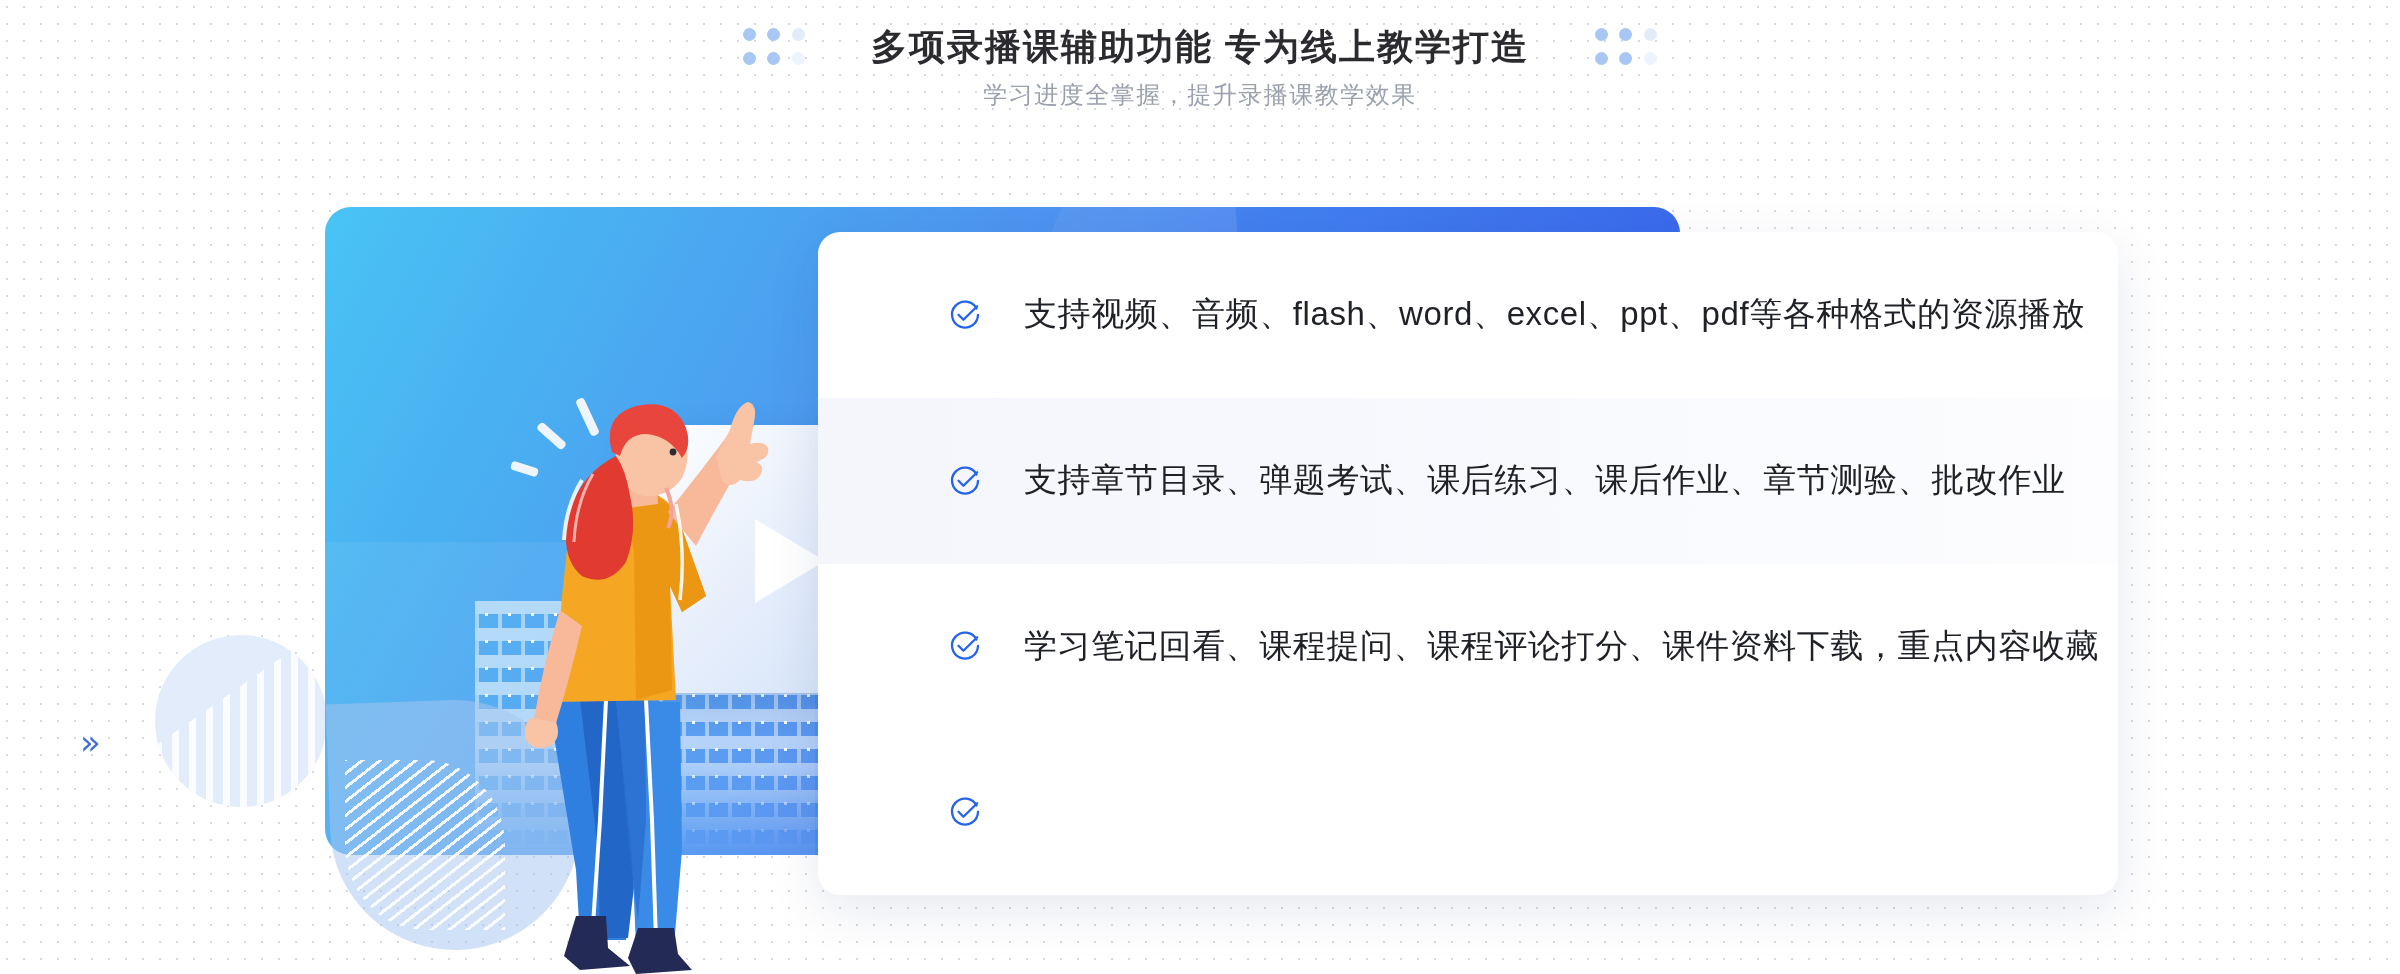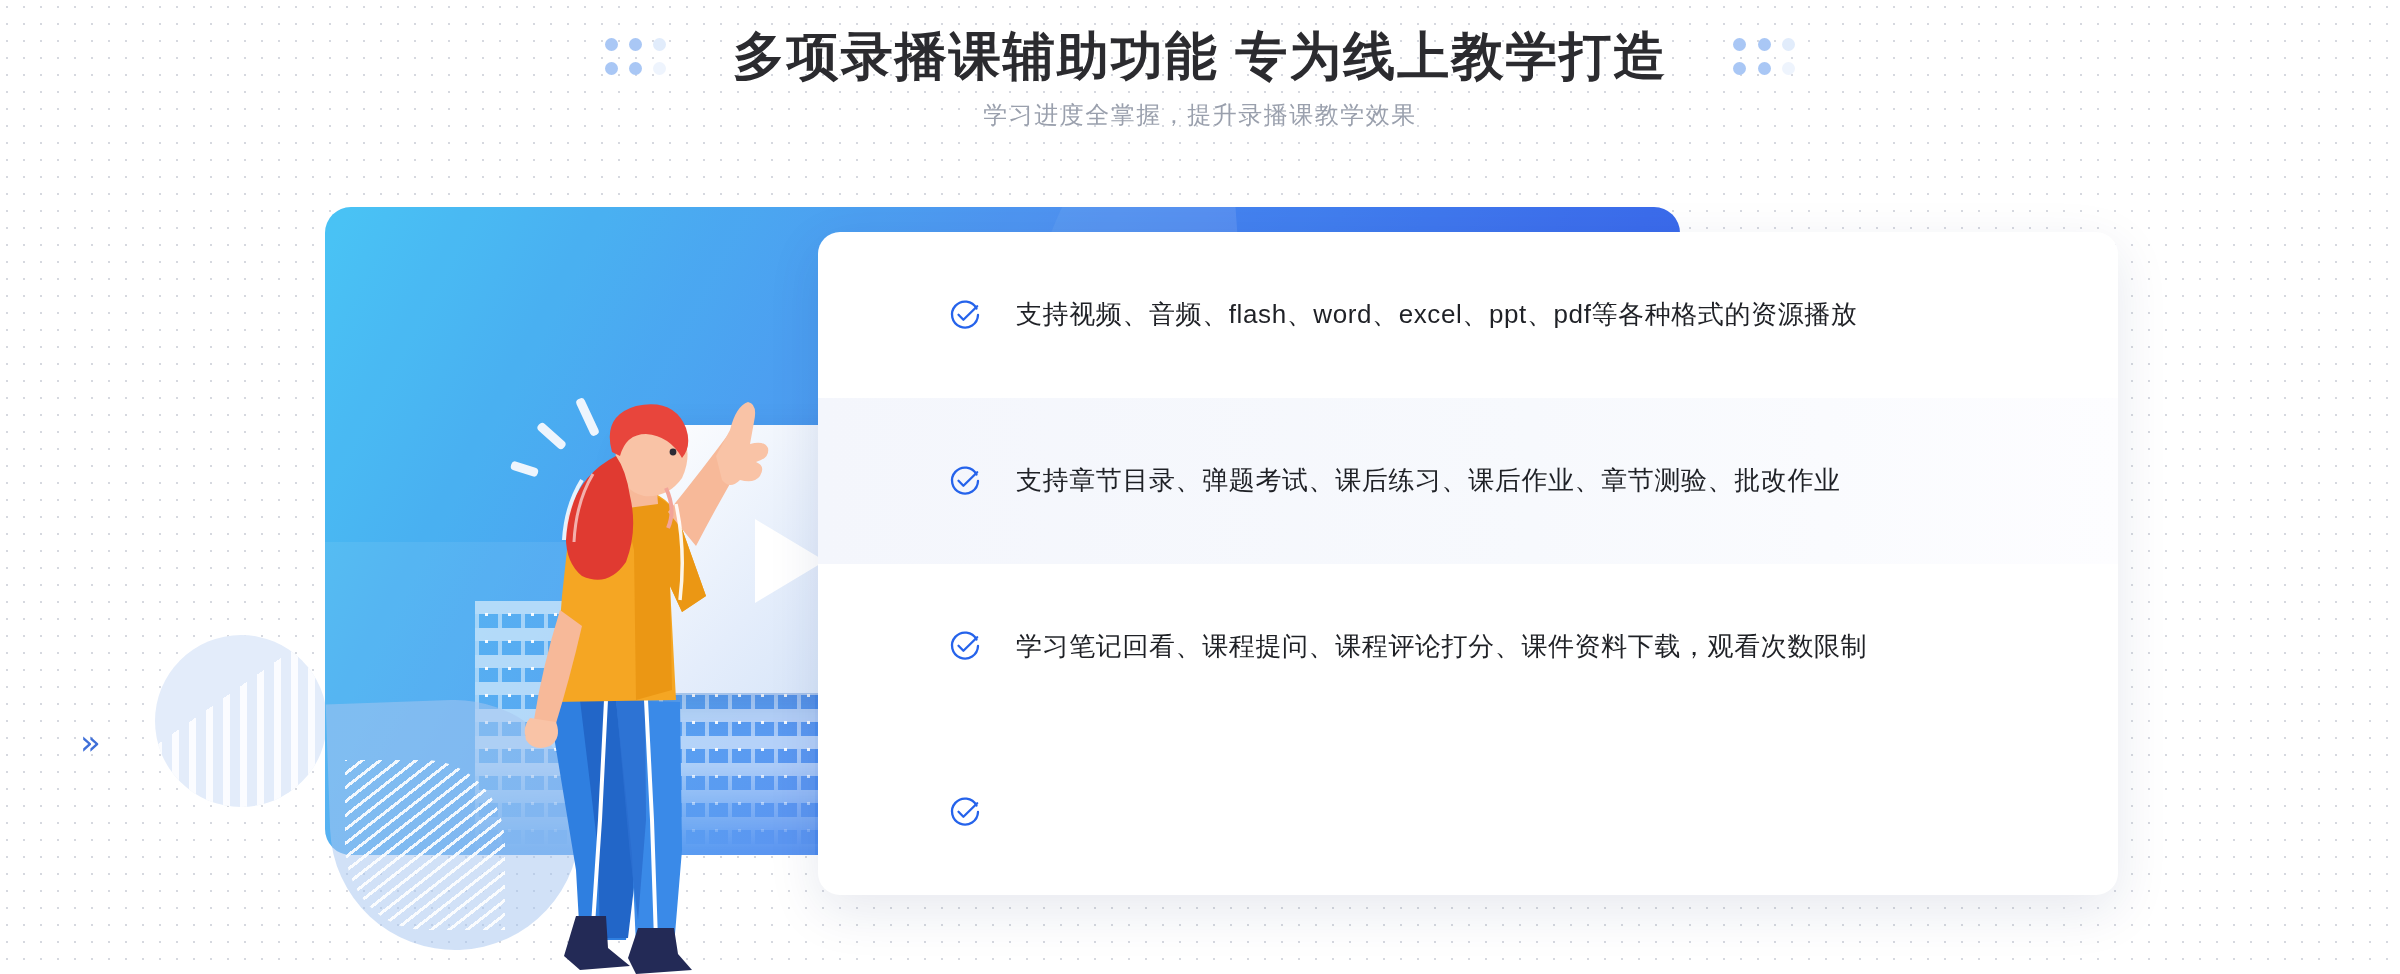--- a/index.html
+++ b/index.html
@@ -21,21 +21,21 @@
   #header {
     position:absolute; left:0; top:0; width:2400px; height:160px;
     display:flex; flex-direction:column; align-items:center;
     justify-content:flex-start; padding-top:24px;
   }
   #title-row {
     display:flex; align-items:center; justify-content:center;
     gap:66px; width:100%;
   }
   #main-title {
-    font-size:52px; font-weight:bold; color:#2b2b2f;
+    font-size:36px; font-weight:bold; color:#2b2b2f;
     letter-spacing:2px; white-space:nowrap; line-height:1.25;
   }
   #subtitle {
     margin-top:10px; font-size:24px; color:#9aa0ad;
     letter-spacing:1.5px; white-space:nowrap;
   }
   .dot-cluster {
     display:grid; grid-template-columns:repeat(3,1fr);
     grid-template-rows:repeat(2,1fr);
     gap:11px; width:62px; flex:0 0 auto;
@@ -175,21 +175,21 @@
   .feature-row {
     height:25%; display:flex; align-items:center; padding-left:130px;
     gap:34px;
   }
   .feature-row.highlight {
     background:linear-gradient(to right,#f4f6fc 0%,#f7f9fd 55%,#fdfdff 100%);
     align-items:center;
   }
   .check-icon { flex:0 0 auto; width:34px; height:34px; display:block; }
   .feature-text {
-    font-size:26px; color:#1f2126; letter-spacing:0.6px; white-space:nowrap;
+    font-size:33px; color:#1f2126; letter-spacing:0.6px; white-space:nowrap;margin-left:8px;
   }
 </style>
 </head>
 <body>
 
 <div id="header">
   <div id="title-row">
     <span class="dot-cluster">
       <i></i>
         <i></i>
@@ -293,21 +293,21 @@
       <path d="M10.5 16.8 L15.4 21.8 L29.2 8.2" fill="none" stroke="#2563eb" stroke-width="2.3" stroke-linecap="round" stroke-linejoin="round"></path>
     </svg>
     <span class="feature-text">支持章节目录、弹题考试、课后练习、课后作业、章节测验、批改作业</span>
   </div>
 
   <div class="feature-row">
     <svg class="check-icon" viewBox="0 0 34 34">
       <path d="M28.5 10.5 A13 13 0 1 0 30 17" fill="none" stroke="#2563eb" stroke-width="2.3" stroke-linecap="round"></path>
       <path d="M10.5 16.8 L15.4 21.8 L29.2 8.2" fill="none" stroke="#2563eb" stroke-width="2.3" stroke-linecap="round" stroke-linejoin="round"></path>
     </svg>
-    <span class="feature-text">学习笔记回看、课程提问、课程评论打分、课件资料下载，观看次数限制</span>
+    <span class="feature-text">学习笔记回看、课程提问、课程评论打分、课件资料下载，重点内容收藏</span>
   </div>
 
   <div class="feature-row">
     <svg class="check-icon" viewBox="0 0 34 34">
       <path d="M28.5 10.5 A13 13 0 1 0 30 17" fill="none" stroke="#2563eb" stroke-width="2.3" stroke-linecap="round"></path>
       <path d="M10.5 16.8 L15.4 21.8 L29.2 8.2" fill="none" stroke="#2563eb" stroke-width="2.3" stroke-linecap="round" stroke-linejoin="round"></path>
     </svg>
   </div>
 
 </div>

